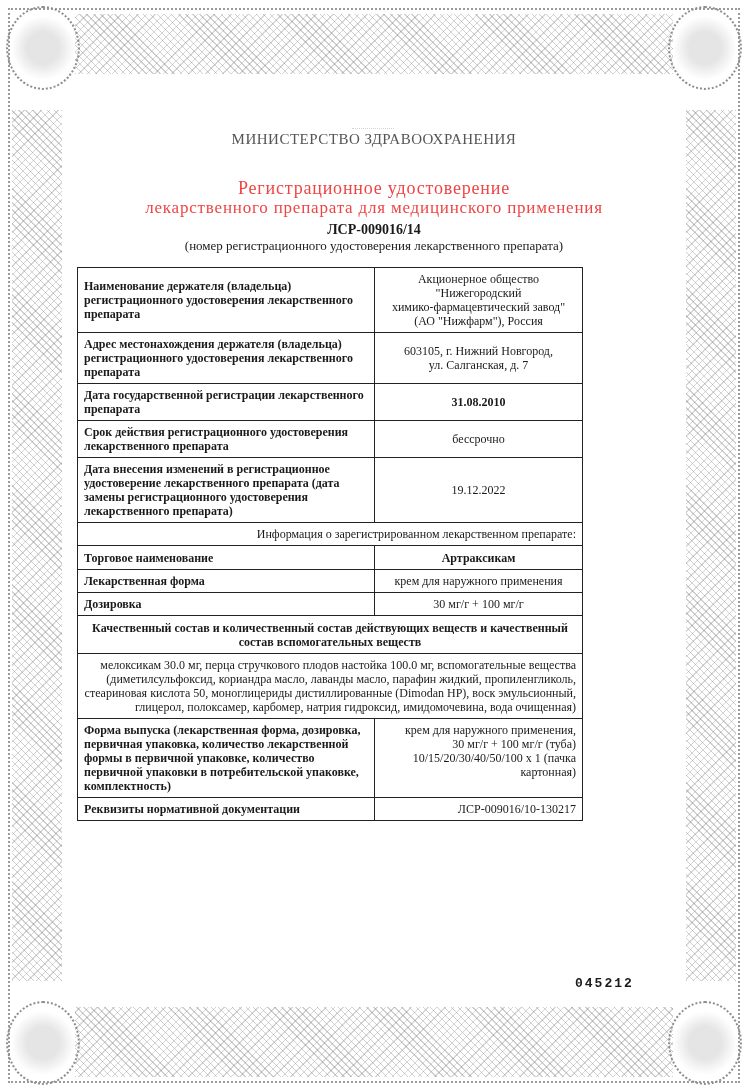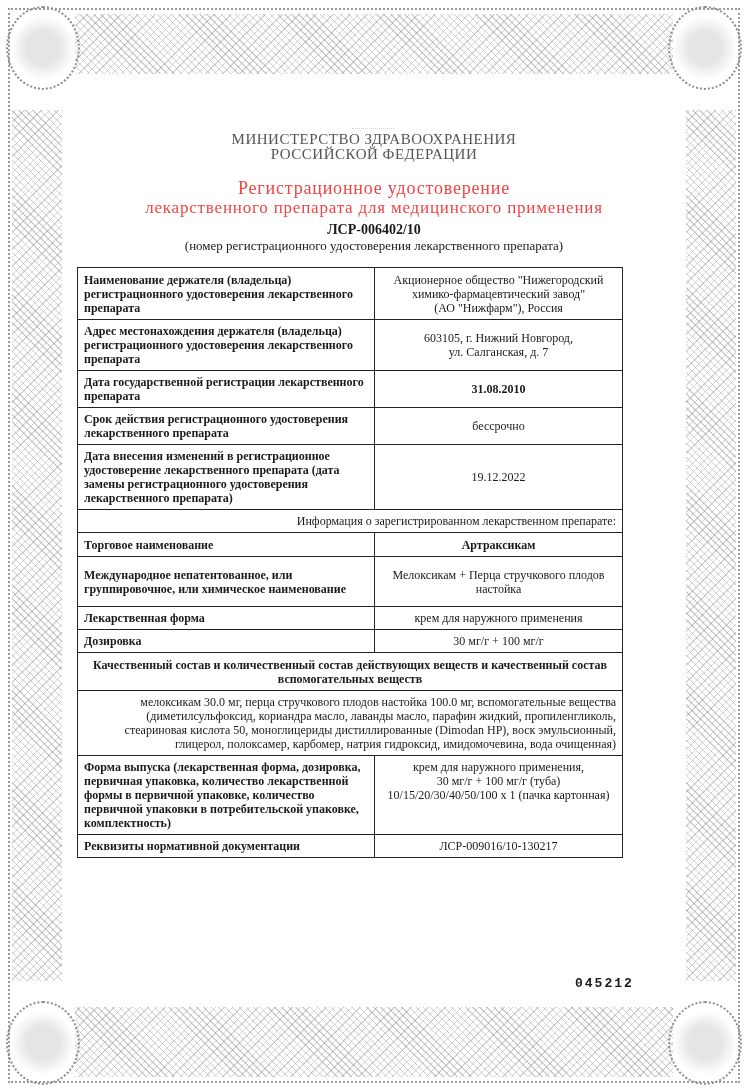--- a/index.html
+++ b/index.html
@@ -37,27 +37,27 @@
     }
 
     .header { position: absolute; left: 0; right: 0; text-align: center; }
     .ministry { top: 132px; font-size: 15px; letter-spacing: 0.5px; color: #555; line-height: 15px; }
     .title { top: 178px; font-size: 17px; color: #ef4444; letter-spacing: 0.8px; line-height: 20px; }
     .title .t1 { font-size: 18px; }
     .regnum { top: 222px; font-size: 14px; font-weight: bold; }
     .regnote { top: 238px; font-size: 13px; }
 
     table.doc {
-      position: absolute; left: 77px; top: 267px; width: 546px;
+      position: absolute; left: 77px; top: 267px; width: 506px;
       border-collapse: collapse; font-size: 12px; line-height: 14px;
     }
     table.doc td { border: 1.5px solid #222; padding: 4px 6px; vertical-align: middle; }
     td.lbl { width: 284px; font-weight: bold; }
     td.val { text-align: center; }
-    td.val.left { text-align: center; vertical-align: top; }
+    td.val.left { text-align: right; vertical-align: top; }
     td.full { text-align: right; }
     td.full.bold { text-align: center; font-weight: bold; }
     td.full.para { text-align: right; }
     .bold { font-weight: bold; margin-left: 16px; }
 
     .serial {
       position: absolute; left: 575px; top: 976px; font-size: 13px; font-weight: bold;
       letter-spacing: 2px; font-family: "Liberation Mono", "DejaVu Sans Mono", monospace;
     }
   </style>
@@ -70,29 +70,28 @@
 <div class="frame-band band-left"></div>
 <div class="frame-band band-right"></div>
 <div class="corner c-tl"></div>
 <div class="corner c-tr"></div>
 <div class="corner c-bl"></div>
 <div class="corner c-br"></div>
 <div class="emblem"></div>
 
 <div class="header ministry">
   <div>МИНИСТЕРСТВО ЗДРАВООХРАНЕНИЯ</div>
-  <div>РОССИЙСКОЙ ФЕДЕРАЦИИ</div>
 </div>
 
 <div class="header title">
   <div class="t1">Регистрационное удостоверение</div>
   <div>лекарственного препарата для медицинского применения</div>
 </div>
 
-<div class="header regnum">ЛСР-006402/10</div>
+<div class="header regnum">ЛСР-009016/14</div>
 <div class="header regnote">(номер регистрационного удостоверения лекарственного препарата)</div>
 
 <table class="doc">
   <tbody>
       <tr style="height:52px">
     <td class="lbl">Наименование держателя (владельца) регистрационного удостоверения лекарственного препарата</td>
     <td class="val">
       <div>Акционерное общество "Нижегородский</div>
       <div>химико-фармацевтический завод"</div>
       <div>(АО "Нижфарм"), Россия</div>
@@ -117,24 +116,20 @@
     <td class="lbl">Дата внесения изменений в регистрационное удостоверение лекарственного препарата (дата замены регистрационного удостоверения лекарственного препарата)</td>
     <td class="val">19.12.2022</td>
   </tr>
   <tr style="height:22px">
     <td class="full" colspan="2">Информация о зарегистрированном лекарственном препарате:</td>
   </tr>
   <tr style="height:24px">
     <td class="lbl">Торговое наименование</td>
     <td class="val bold">Артраксикам</td>
   </tr>
-  <tr style="height:50px">
-    <td class="lbl">Международное непатентованное, или группировочное, или химическое наименование</td>
-    <td class="val">Мелоксикам + Перца стручкового плодов настойка</td>
-  </tr>
   <tr style="height:22px">
     <td class="lbl">Лекарственная форма</td>
     <td class="val">крем для наружного применения</td>
   </tr>
   <tr style="height:22px">
     <td class="lbl">Дозировка</td>
     <td class="val">30 мг/г + 100 мг/г</td>
   </tr>
   <tr style="height:38px">
     <td class="full bold" colspan="2">Качественный состав и количественный состав действующих веществ и качественный состав вспомогательных веществ</td>

